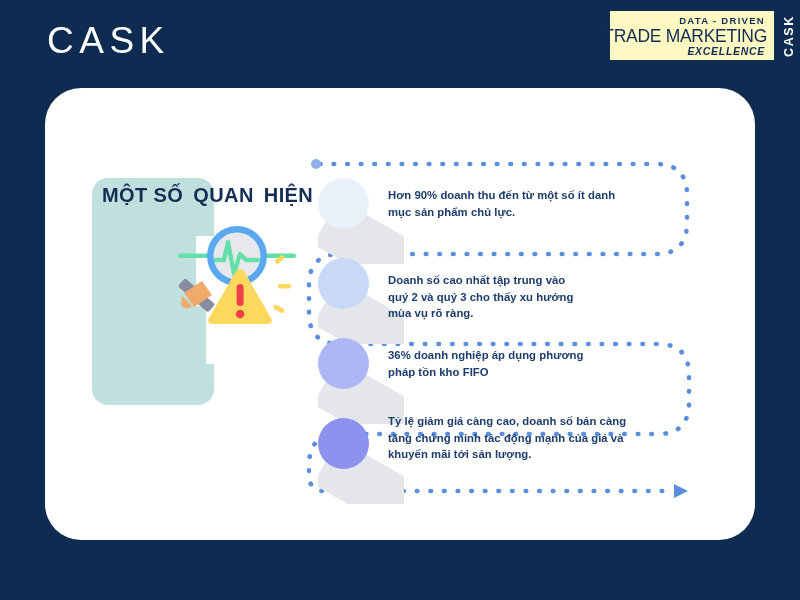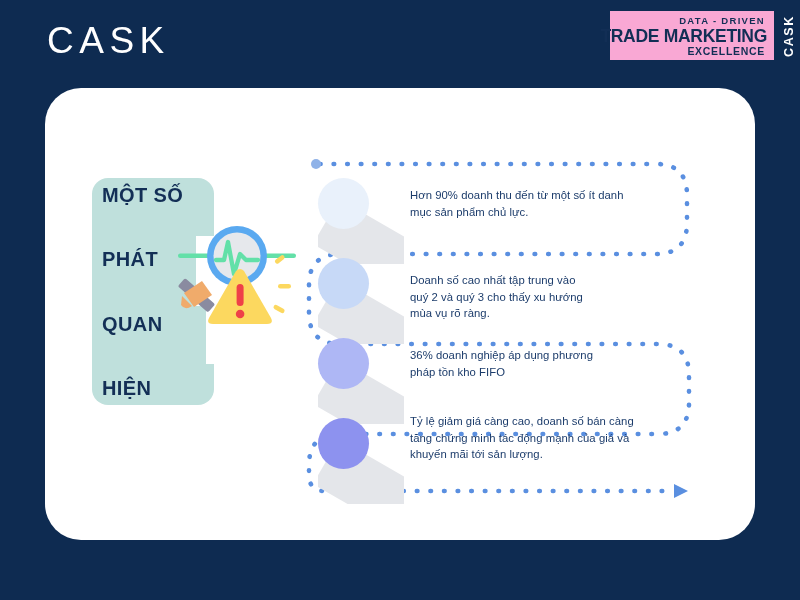--- a/index.html
+++ b/index.html
@@ -25,42 +25,43 @@
     line-height:1;
   }
 
   #badge {
     position:absolute; left:610px; top:11px;
     width:188px; height:49px;
   }
   #badge-panel {
     position:absolute; left:0; top:0;
     width:164px; height:49px;
-    background:#f9a8d4;
+    background:#fef9c3;
   }
   #badge-line-1 {
     position:absolute; right:9px; top:4px;
     color:#122e55;
     font-size:9.5px; font-weight:bold;
     letter-spacing:1.3px;
     white-space:nowrap;
   }
   #badge-line-2 {
     position:absolute; right:7px; top:15px;
     color:#122e55;
-    font-size:17.5px; font-weight:bold;
+    font-size:17.5px; font-weight:normal;
     letter-spacing:-0.3px;
     white-space:nowrap;
   }
   #badge-line-3 {
     position:absolute; right:9px; top:34px;
     color:#122e55;
     font-size:10.5px; font-weight:bold;
     letter-spacing:0.7px;
     white-space:nowrap;
+    font-style:italic;
   }
   #badge-side {
     position:absolute; left:168px; top:2px;
     width:22px; height:46px;
     color:#ffffff;
     font-size:12.5px; font-weight:bold;
     letter-spacing:1.6px;
     writing-mode:vertical-rl;
     text-orientation:mixed;
     transform:rotate(180deg);
@@ -88,21 +89,21 @@
   #slab-a { left:0;  top:0;    width:122px; height:58px;
             border-radius:16px 16px 0 0; }
   #slab-b { left:0;  top:56px; width:104px; height:74px; }
   #slab-c { left:0;  top:128px; width:114px; height:60px; }
   #slab-d { left:0;  top:186px; width:122px; height:41px;
             border-radius:0 0 16px 16px; }
 
   #title-lines {
     position:absolute; left:0; top:0;
     width:122px; height:227px;
-    display:flex; flex-direction:column;
+    display:flex; 
     justify-content:space-between;
     padding:7px 0 6px 0;
     z-index:3;
   }
   .title-line {
     color:#132f56;
     font-size:20px;
     font-weight:bold;
     letter-spacing:0.4px;
     text-align:left;
@@ -154,25 +155,24 @@
   }
   .bullet-dot {
     position:absolute; left:4px; top:7px;
     width:51px; height:51px;
     border-radius:50%;
   }
   .finding-text {
     position:absolute; left:92px;
     color:#1c3c6b;
     font-size:11.3px;
-    font-weight:normal;
+    font-weight:bold;
     line-height:1.48;
     white-space:pre-line;
     letter-spacing:0.05px;
-    margin-left:22px;
   }
 </style>
 </head>
 <body>
 
 <div id="stage">
 
   <div id="brand-logo">CASK</div>
 
   <div id="badge">
@@ -186,21 +186,20 @@
 
   <div id="card"></div>
 
   <div id="title-block">
     <div class="title-slab" id="slab-a"></div>
     <div class="title-slab" id="slab-b"></div>
     <div class="title-slab" id="slab-c"></div>
     <div class="title-slab" id="slab-d"></div>
     <div id="title-lines">
       <div class="title-line">MỘT SỐ</div>
-      <div class="title-line">PHÁT</div>
       <div class="title-line">QUAN</div>
       <div class="title-line">HIỆN</div>
     </div>
   </div>
 
   <div id="icon-cluster">
     <svg width="118" height="124" viewBox="0 0 118 124">
 
       <g>
         <rect x="0" y="45.5" width="34" height="4.5" rx="2.2" fill="#63e0a8"></rect>

